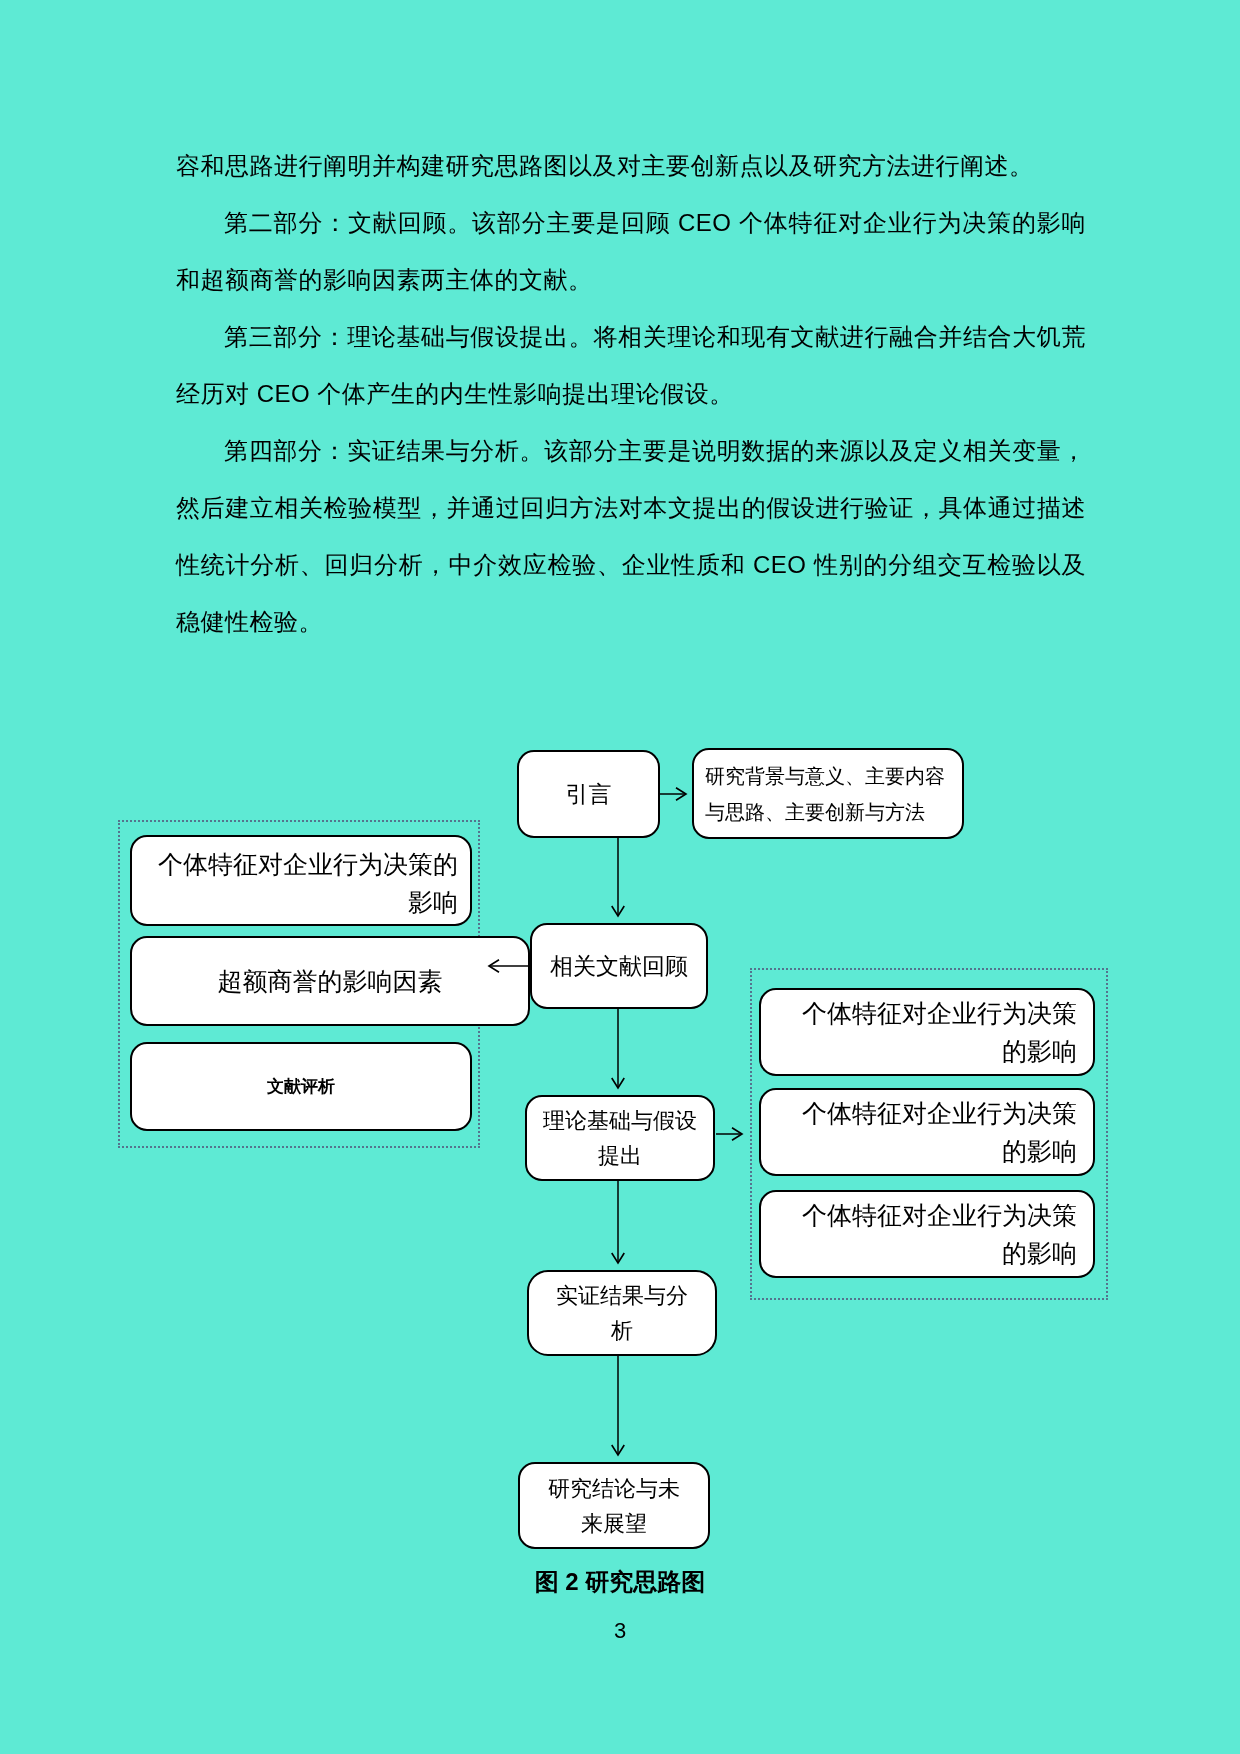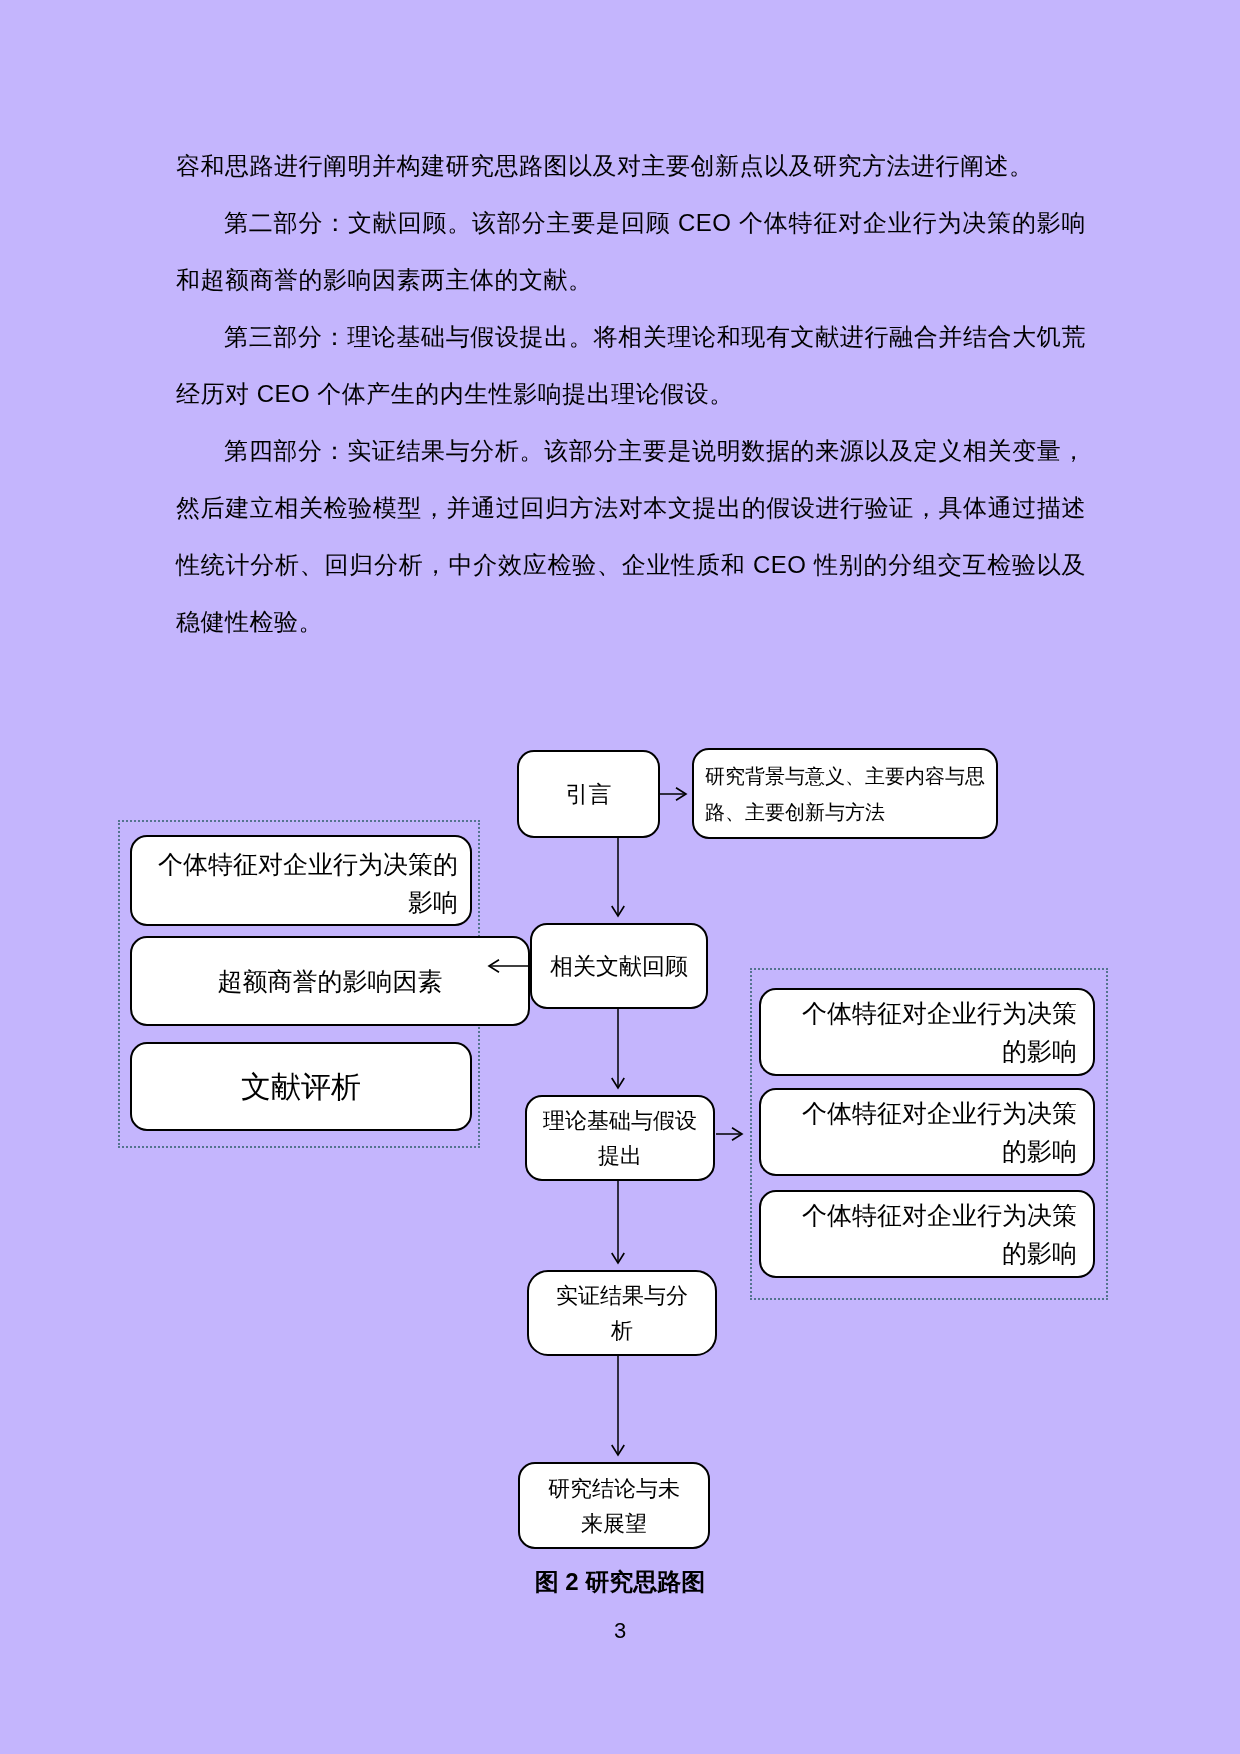--- a/index.html
+++ b/index.html
@@ -4,58 +4,58 @@
 <style>
   * { margin:0; padding:0; box-sizing:border-box; }
   html,body { background:#ffffff; }
   body {
     width:1240px; height:1754px;
     font-family:"Liberation Sans", sans-serif;
     color:#000;
   }
   .page {
     position:relative; width:1240px; height:1754px;
-    background:#c4b5fd; overflow:hidden;
+    background:#5eead4; overflow:hidden;
   }
 
   
   .bodytext {
     position:absolute; left:176px; top:137px; width:910px;
     font-size:24px; line-height:57px; text-align:justify;
     letter-spacing:0.5px;
   }
   .bodytext p.indent { text-indent:2em; }
 
   
   .node {
     position:absolute; background:#fff;
     border:2.5px solid #000; border-radius:17px;
     display:flex; align-items:center; justify-content:center;
     text-align:center; font-size:22px; line-height:35px;
   }
   .node.left-text { justify-content:flex-start; text-align:right; }
 
   #node-intro       { left:517px; top:750px;  width:143px; height:88px; font-size:23px; }
-  #node-intro-det   { left:692px; top:748px;  width:306px; height:91px; font-size:20px;
+  #node-intro-det   { left:692px; top:748px;  width:272px; height:91px; font-size:20px;
                       line-height:36px; padding:8px 11px; text-align:left; }
   #node-lit         { left:530px; top:923px;  width:178px; height:86px; font-size:23px; }
   #node-theory      { left:525px; top:1095px; width:190px; height:86px; padding:0 12px; }
   #node-empirical   { left:527px; top:1270px; width:190px; height:86px; padding:0 22px;border-radius:21px; }
   #node-conclusion  { left:518px; top:1462px; width:192px; height:87px; padding:0 22px; }
 
   .group {
     position:absolute; border:2px dotted #54748e; background:transparent;
   }
   #group-left  { left:118px; top:820px; width:362px; height:328px; }
   #group-right { left:750px; top:968px; width:358px; height:332px; }
 
   #node-la { left:130px; top:835px;  width:342px; height:91px; font-size:25px;
              line-height:38px; padding:8px 12px 8px 18px; align-items:flex-start; }
   #node-lb { left:130px; top:936px;  width:400px; height:90px; font-size:25px; }
-  #node-lc { left:130px; top:1042px; width:342px; height:89px; font-size:30px; }
+  #node-lc { left:130px; top:1042px; width:342px; height:89px; font-size:17px;font-weight:bold; }
 
   .rnode { left:759px; width:336px; height:88px; font-size:25px;
            line-height:38px; padding:6px 16px 6px 24px; }
   #node-r1 { top:988px;  }
   #node-r2 { top:1088px; }
   #node-r3 { top:1190px; }
 
   
   .arrows { position:absolute; left:0; top:0; width:1240px; height:1754px; pointer-events:none; }
 

